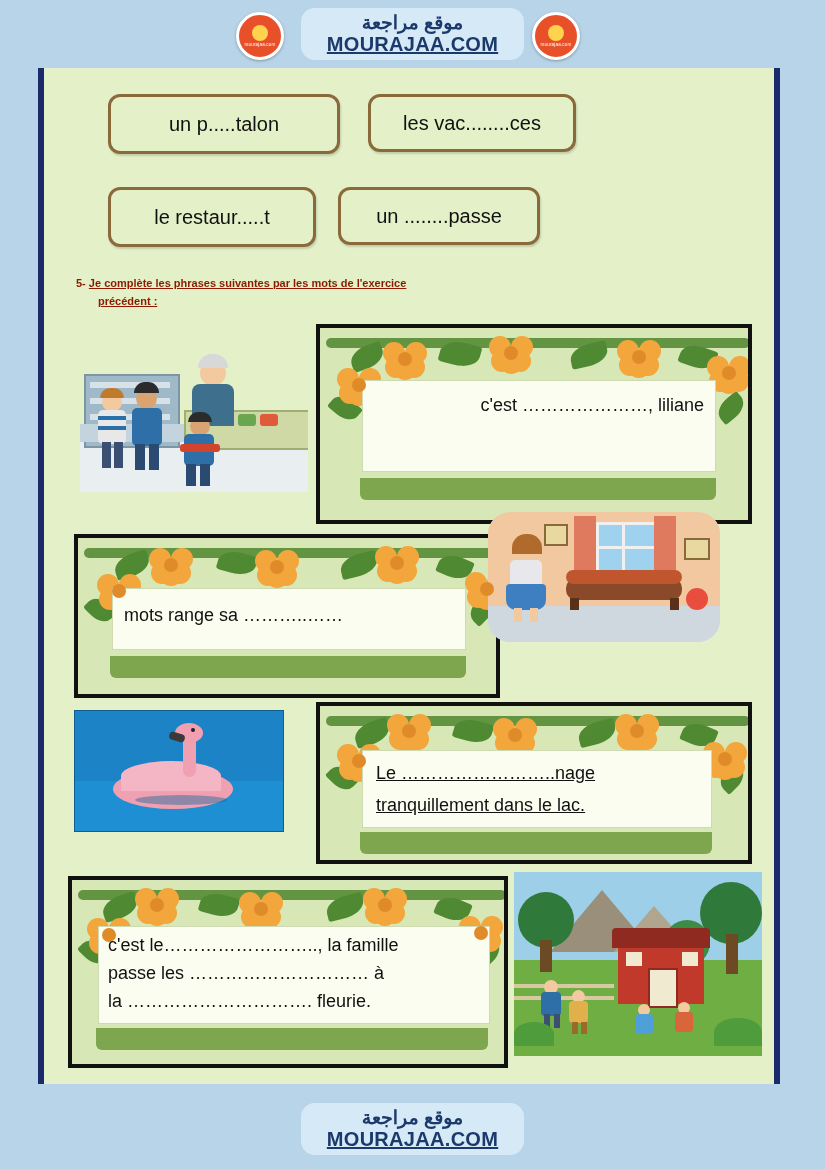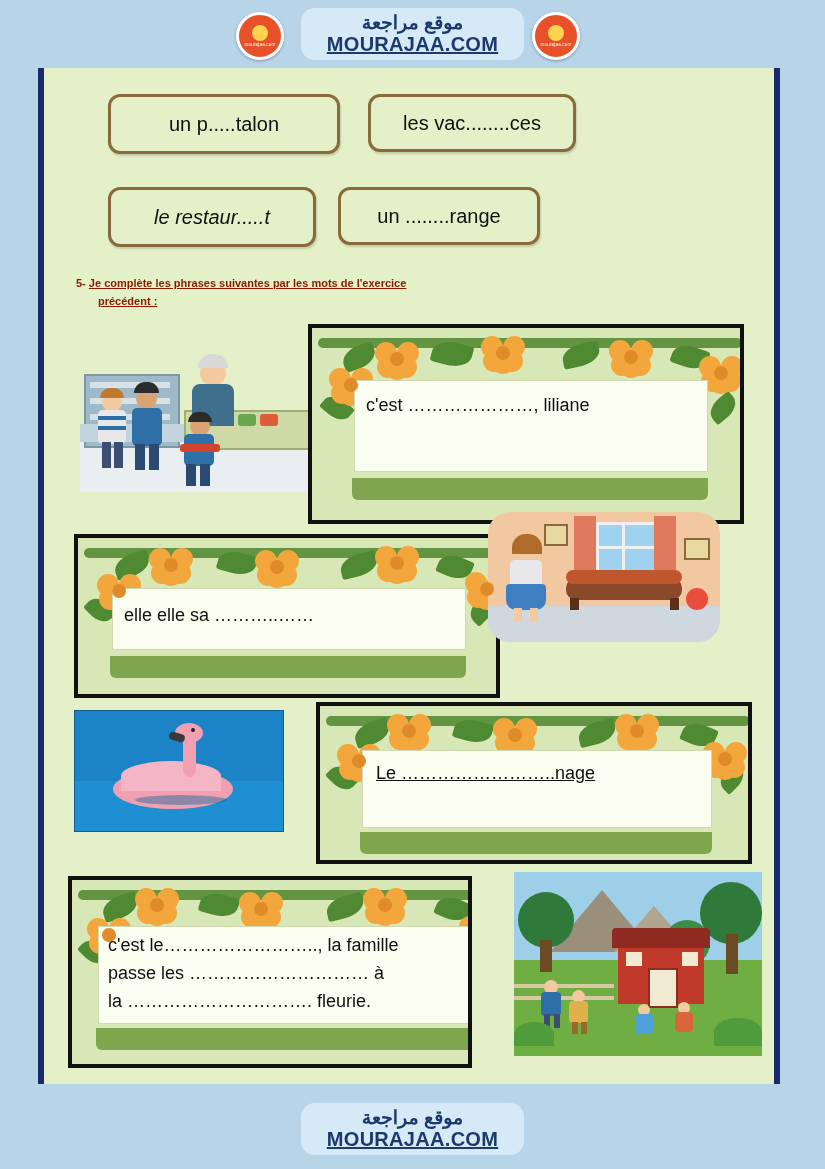--- a/index.html
+++ b/index.html
@@ -251,23 +251,23 @@
 
       <div class="word-row row1">
         <div class="gap1"></div>
         <div class="word-box wb2">un p.....talon</div>
         <div class="gap2"></div>
         <div class="word-box wb3">les vac........ces</div>
       </div>
 
       <div class="word-row row2">
         <div class="gap1" style="width:16px;"></div>
-        <div class="word-box wb2" style="width:208px;height:60px;font-style:italic;">le restaur.....t</div>
+        <div class="word-box wb2" style="width:208px;height:60px;">le restaur.....t</div>
         <div class="gap2" style="width:22px;"></div>
-        <div class="word-box wb3" style="width:202px;height:58px;">un ........range</div>
+        <div class="word-box wb3" style="width:202px;height:58px;">un ........passe</div>
       </div>
 
       <div class="instruction">
         <span class="instr-num">5-</span>
         <span class="instr-text">Je complète les phrases suivantes par les mots de l'exercice</span>
         <br>
         <span class="instr-text" style="margin-left:22px;display:inline-block;">précédent :</span>
       </div>
 
       <div class="illus canteen">
@@ -303,21 +303,21 @@
         <div class="sp" style="left:69px;top:112px;width:10px;height:26px;background:#2b4a72;"></div>
 
         <div class="sp" style="left:110px;top:84px;width:20px;height:20px;border-radius:50%;background:#d9a471;"></div>
         <div class="sp" style="left:108px;top:80px;width:24px;height:10px;border-radius:12px 12px 0 0;background:#2b2b2b;"></div>
         <div class="sp" style="left:104px;top:102px;width:30px;height:32px;background:#2f6fa8;border-radius:5px;"></div>
         <div class="sp" style="left:100px;top:112px;width:40px;height:8px;background:#d2452c;border-radius:3px;"></div>
         <div class="sp" style="left:106px;top:132px;width:10px;height:22px;background:#2b4a72;"></div>
         <div class="sp" style="left:120px;top:132px;width:10px;height:22px;background:#2b4a72;"></div>
       </div>
 
-      <div class="panel" style="left:264px;top:282px;width:436px;height:200px;">
+      <div class="panel" style="left:272px;top:282px;width:436px;height:200px;text-align:right;">
         <div class="flowerframe">
           <div class="vine" style="left:6px;top:10px;width:424px;height:10px;background:#5d8f3c;border-radius:6px;"></div>
           <div class="leaf" style="left:30px;top:18px;width:34px;height:22px;transform:rotate(-20deg);"></div>
           <div class="leaf" style="left:120px;top:14px;width:40px;height:24px;transform:rotate(15deg);"></div>
           <div class="leaf" style="left:250px;top:16px;width:38px;height:22px;transform:rotate(-12deg);"></div>
           <div class="leaf" style="left:360px;top:18px;width:36px;height:22px;transform:rotate(20deg);"></div>
           <div class="leaf" style="left:10px;top:70px;width:30px;height:20px;transform:rotate(40deg);"></div>
           <div class="leaf" style="left:396px;top:70px;width:30px;height:20px;transform:rotate(-40deg);"></div>
           <div class="flower" style="left:62px;top:8px;">
               <i></i>
@@ -412,21 +412,21 @@
               <i></i>
               <i></i>
               <i></i>
               <i></i>
               <i></i>
               <b></b>
             </div>
           <div class="ff-inner" style="left:34px;top:50px;width:352px;height:60px;"></div>
           <div class="bookfold" style="left:32px;top:118px;width:356px;"></div>
           <div class="ff-text" style="left:46px;top:62px;width:330px;">
-            <div>elle elle sa  ………..……</div>
+            <div>mots range sa  ………..……</div>
           </div>
         </div>
       </div>
 
       <div class="illus room" style="left:444px;top:470px;width:232px;height:130px;background:#cfe4f2;">
         <div class="sp" style="left:0;top:0;width:232px;height:94px;background:#f2c8a0;"></div>
         <div class="sp" style="left:0;top:94px;width:232px;height:36px;background:#cfd7df;"></div>
 
         <div class="sp" style="left:108px;top:10px;width:58px;height:56px;background:#9fd2ef;border:3px solid #f0f0f0;"></div>
         <div class="sp" style="left:134px;top:10px;width:3px;height:56px;background:#f0f0f0;"></div>
@@ -511,25 +511,26 @@
               <i></i>
               <i></i>
               <i></i>
               <i></i>
               <b></b>
             </div>
           <div class="ff-inner" style="left:42px;top:44px;width:348px;height:76px;"></div>
           <div class="bookfold" style="left:40px;top:126px;width:352px;"></div>
           <div class="ff-text" style="left:56px;top:52px;width:330px;text-decoration:underline;">
             <div>Le ……………………..nage</div>
+            <div>tranquillement dans le lac.</div>
           </div>
         </div>
       </div>
 
-      <div class="panel" style="left:24px;top:834px;width:404px;height:192px;">
+      <div class="panel" style="left:24px;top:834px;width:440px;height:192px;">
         <div class="flowerframe">
           <div class="vine" style="left:6px;top:10px;width:428px;height:10px;background:#5d8f3c;border-radius:6px;"></div>
           <div class="leaf" style="left:30px;top:16px;width:36px;height:22px;transform:rotate(-18deg);"></div>
           <div class="leaf" style="left:128px;top:14px;width:38px;height:22px;transform:rotate(16deg);"></div>
           <div class="leaf" style="left:254px;top:16px;width:38px;height:22px;transform:rotate(-14deg);"></div>
           <div class="leaf" style="left:364px;top:18px;width:34px;height:22px;transform:rotate(22deg);"></div>
           <div class="leaf" style="left:8px;top:62px;width:28px;height:20px;transform:rotate(45deg);"></div>
           <div class="leaf" style="left:402px;top:62px;width:28px;height:20px;transform:rotate(-45deg);"></div>
           <div class="flower" style="left:62px;top:2px;">
               <i></i>

